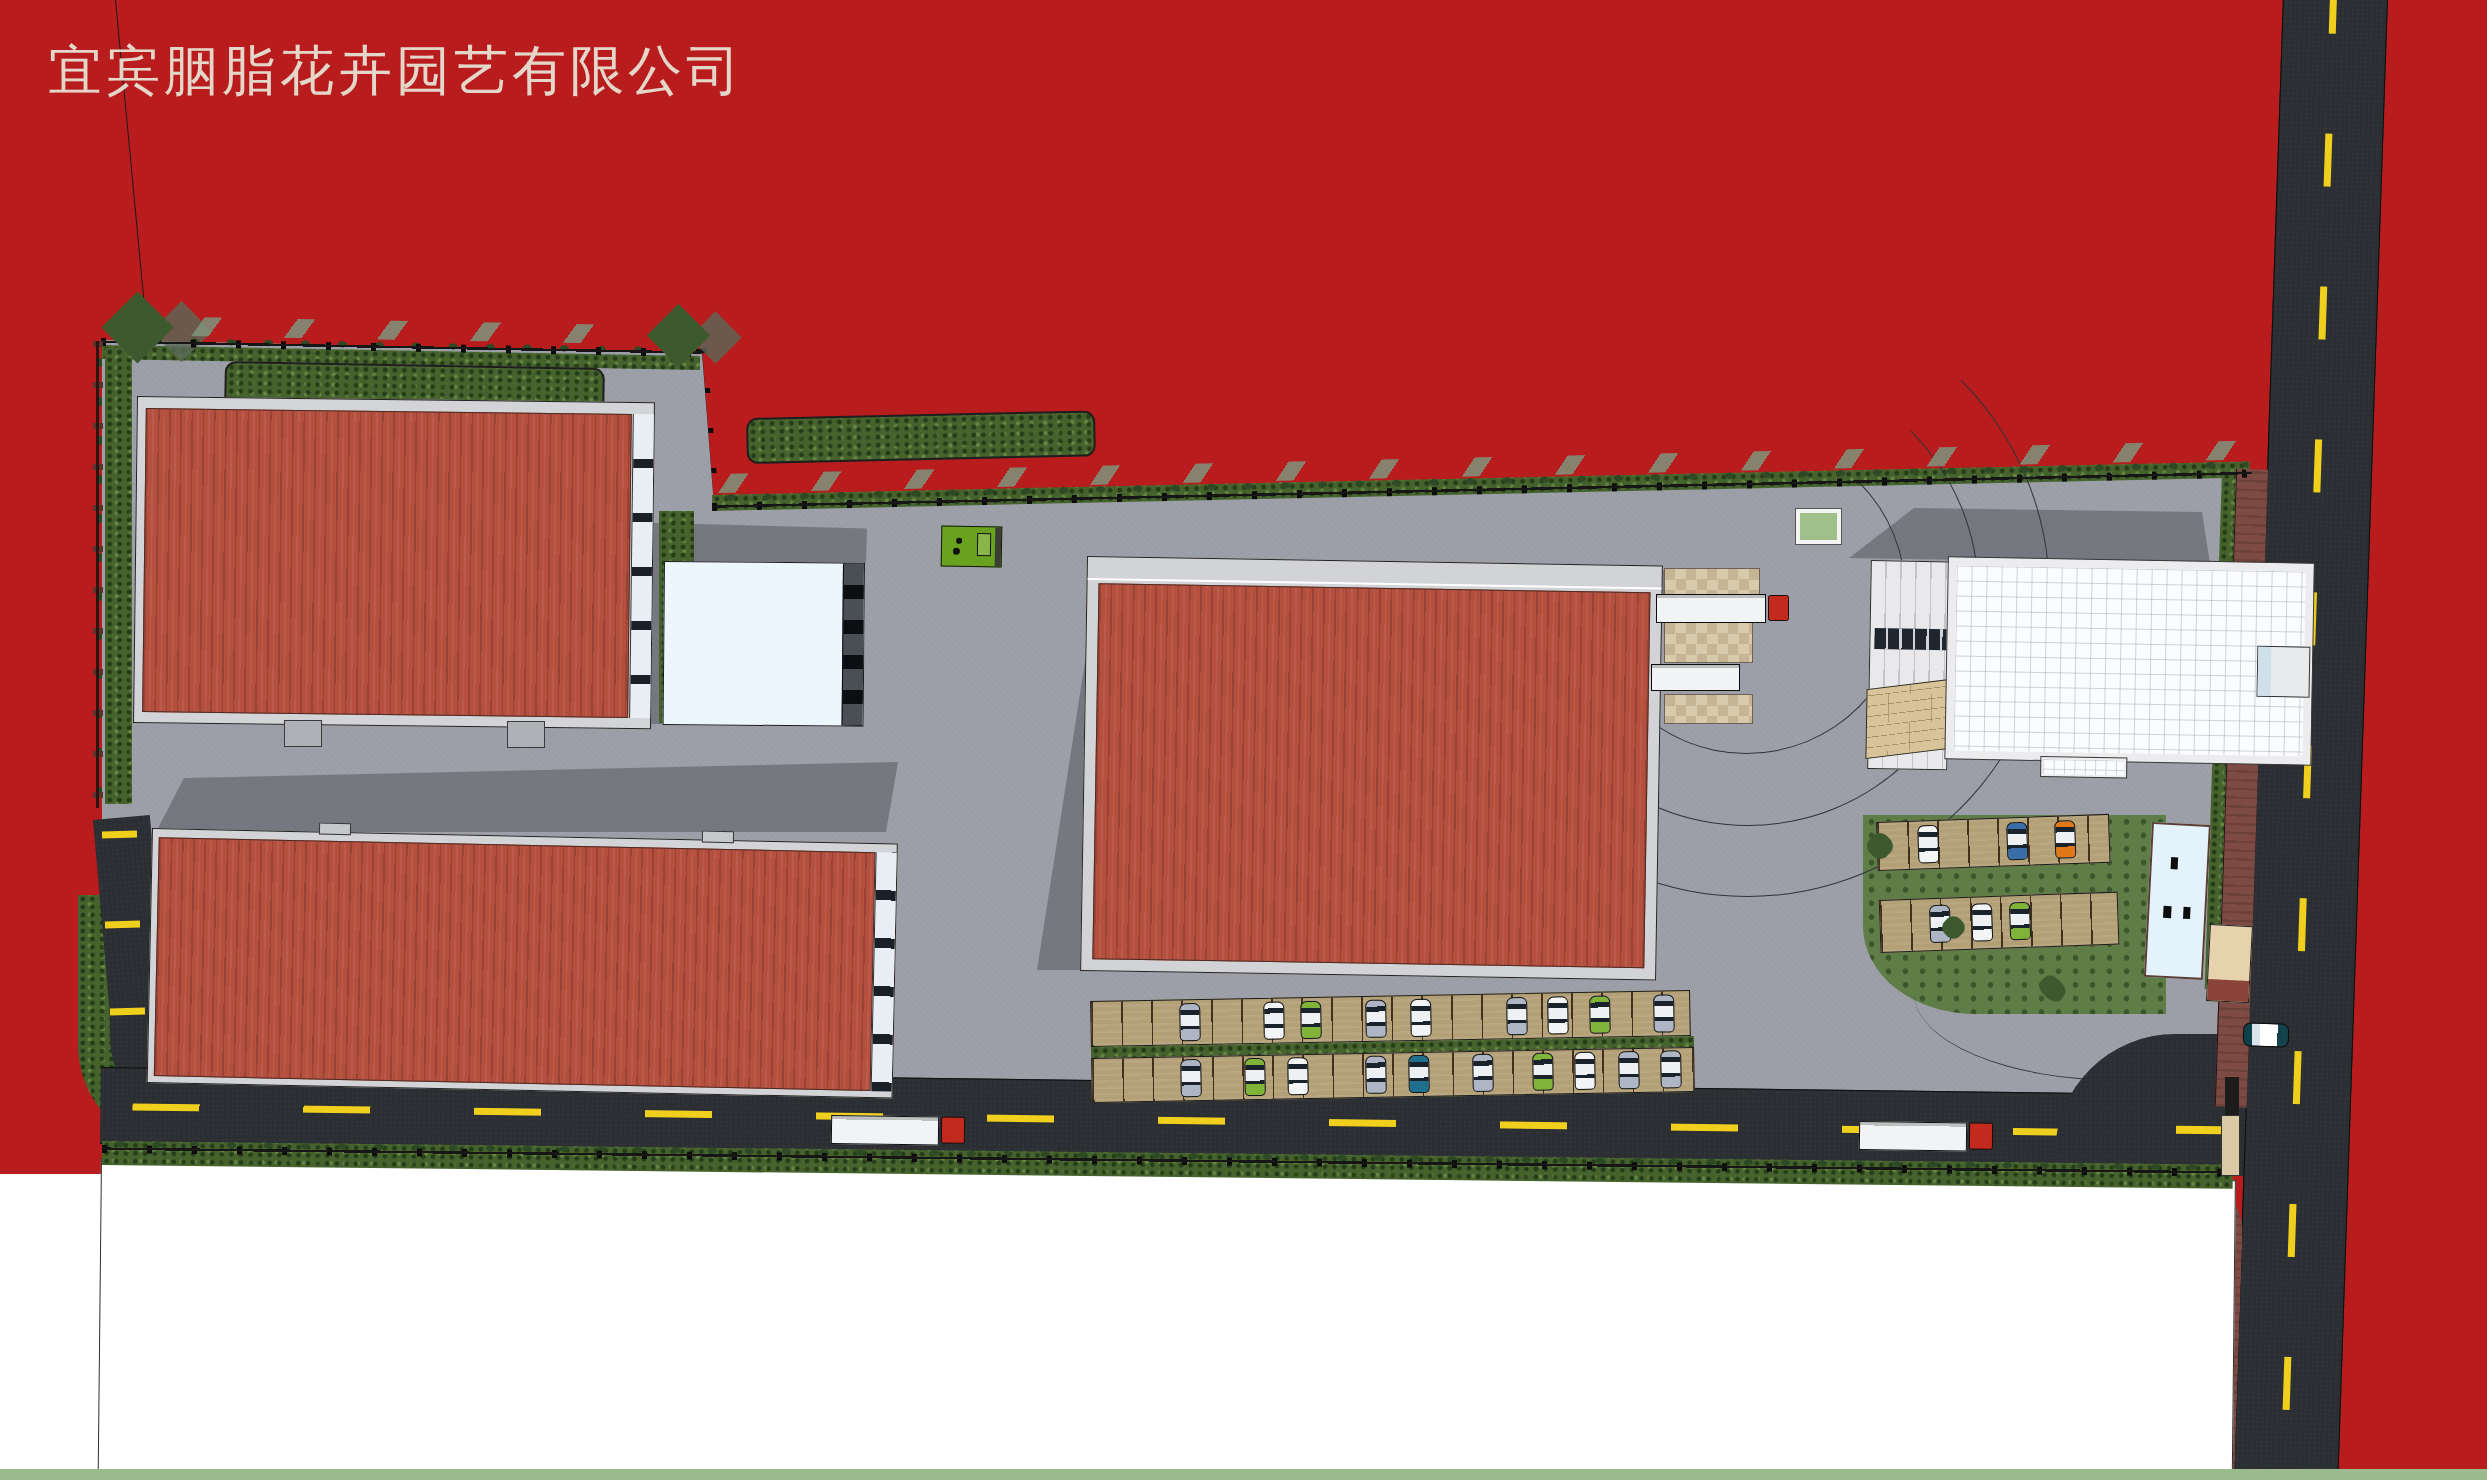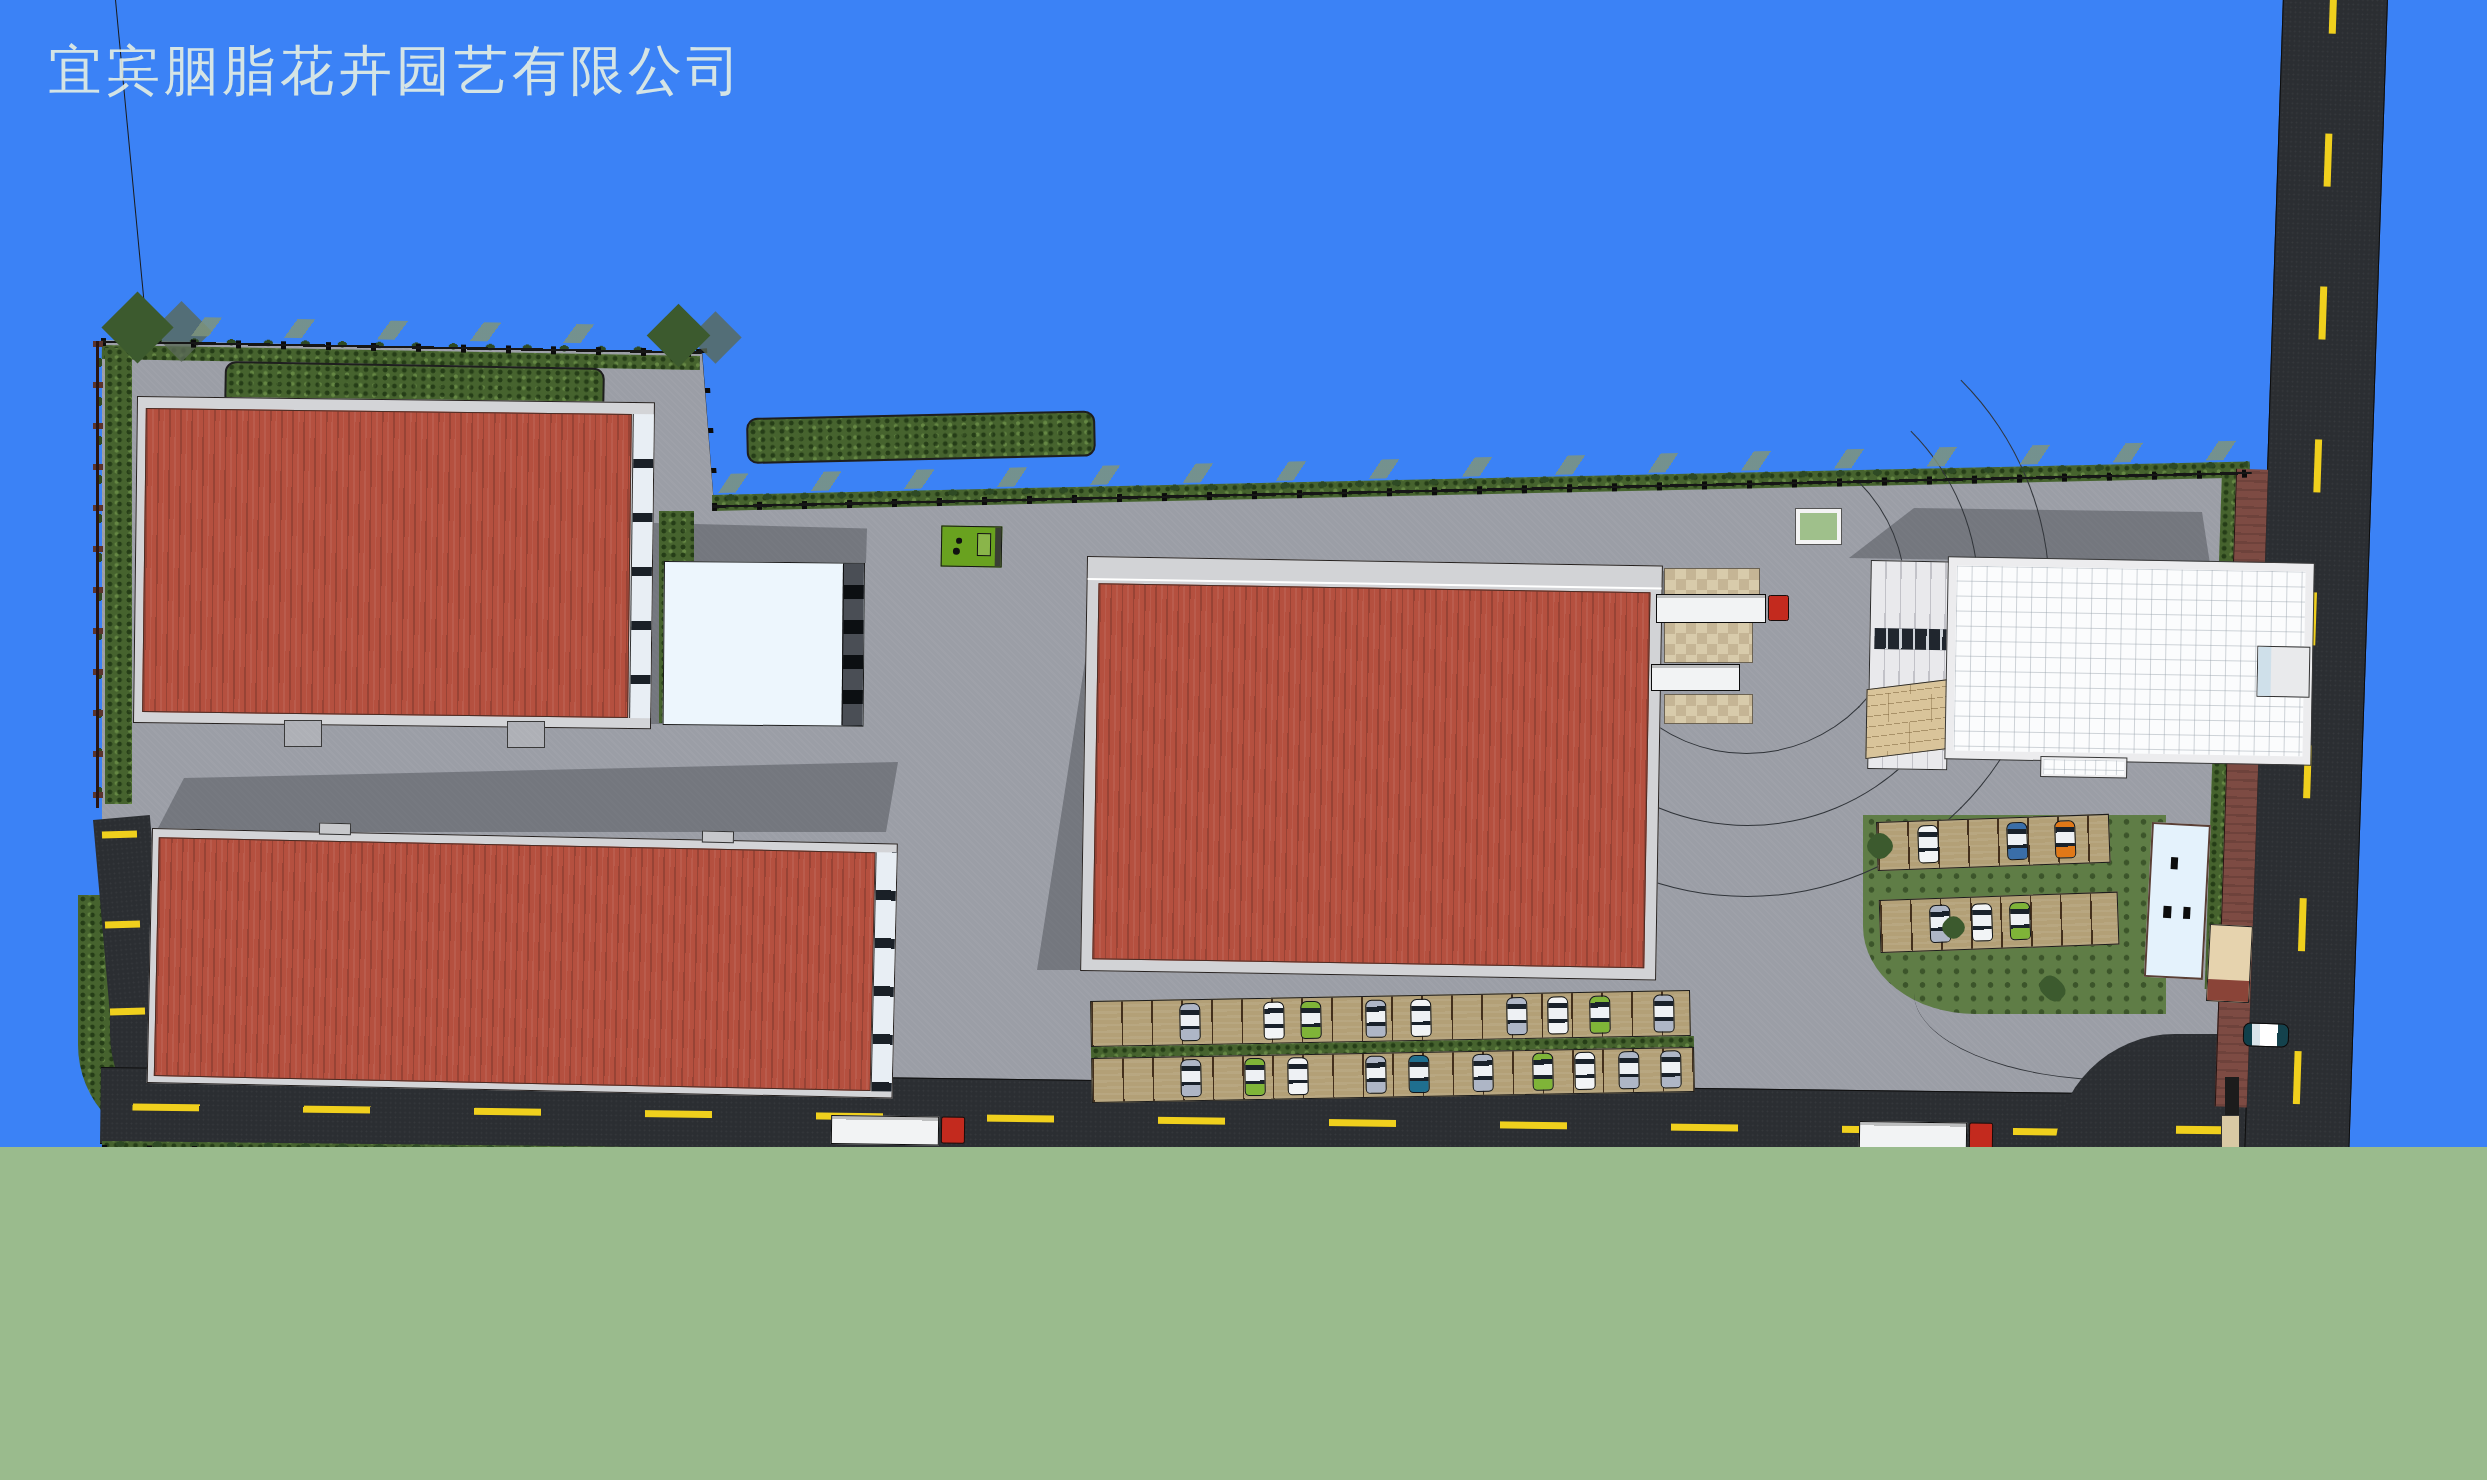--- a/index.html
+++ b/index.html
@@ -1,17 +1,17 @@
 <!DOCTYPE html>
 <html style="font-size:12.8px"><head>
 <meta charset="utf-8">
 <style>
   html,body{margin:0;padding:0;background:#9abb8d;}
-  #scene{position:relative;width:2487px;height:1147px;overflow:hidden;
-         background:#3b82f6;font-family:Liberation Sans, sans-serif;}
+  #scene{position:relative;width:2487px;height:1469px;overflow:hidden;
+         background:#b91c1c;font-family:Liberation Sans, sans-serif;}
   #scene *{position:absolute;box-sizing:border-box;}
   .pave{background-color:#9b9ea6;
         background-image:repeating-linear-gradient(45deg,rgba(255,255,255,.035) 0 1.6px,transparent 1.6px 4.8px);}
   .asphalt{background-color:#2b2e32;
         background-image:radial-gradient(rgba(255,255,255,.05) 0.8px,transparent 1.1px);
         background-size:4.8px 4.8px;}
   .hedge{background-color:#46632e;
         background-image:radial-gradient(circle,rgba(15,35,8,.6) 0 2px,transparent 2.8px),
                          radial-gradient(circle,rgba(140,180,95,.45) 0 1.6px,transparent 2.4px);
         background-size:9.6px 8px,13.6px 10.4px;background-position:0 0,4.8px 4px;}

